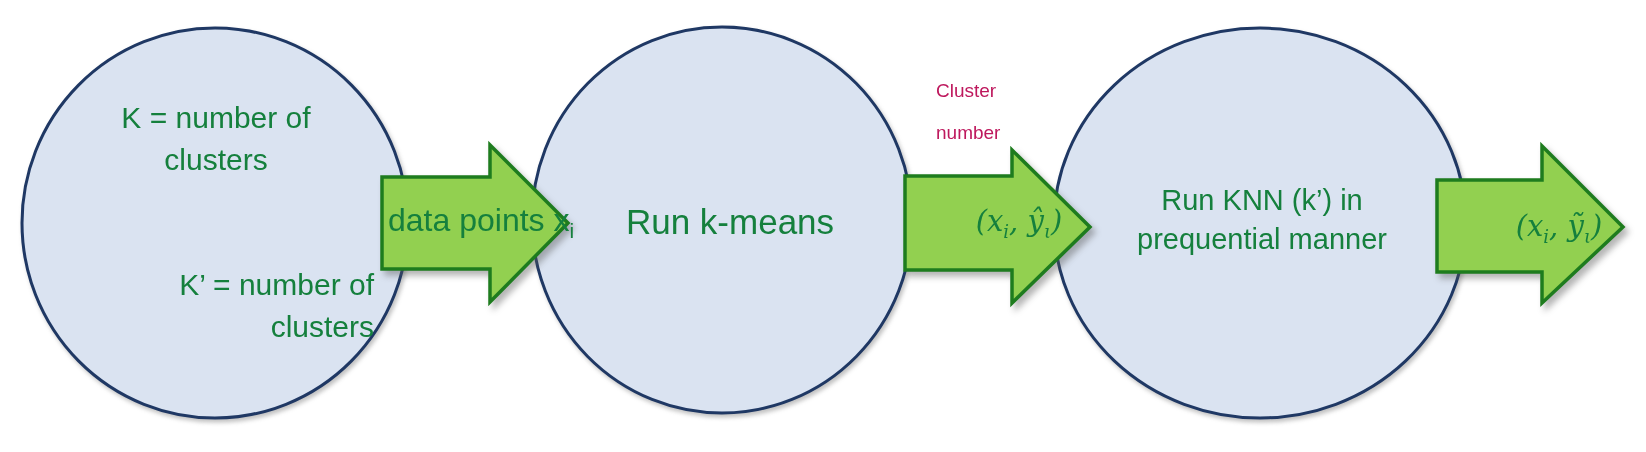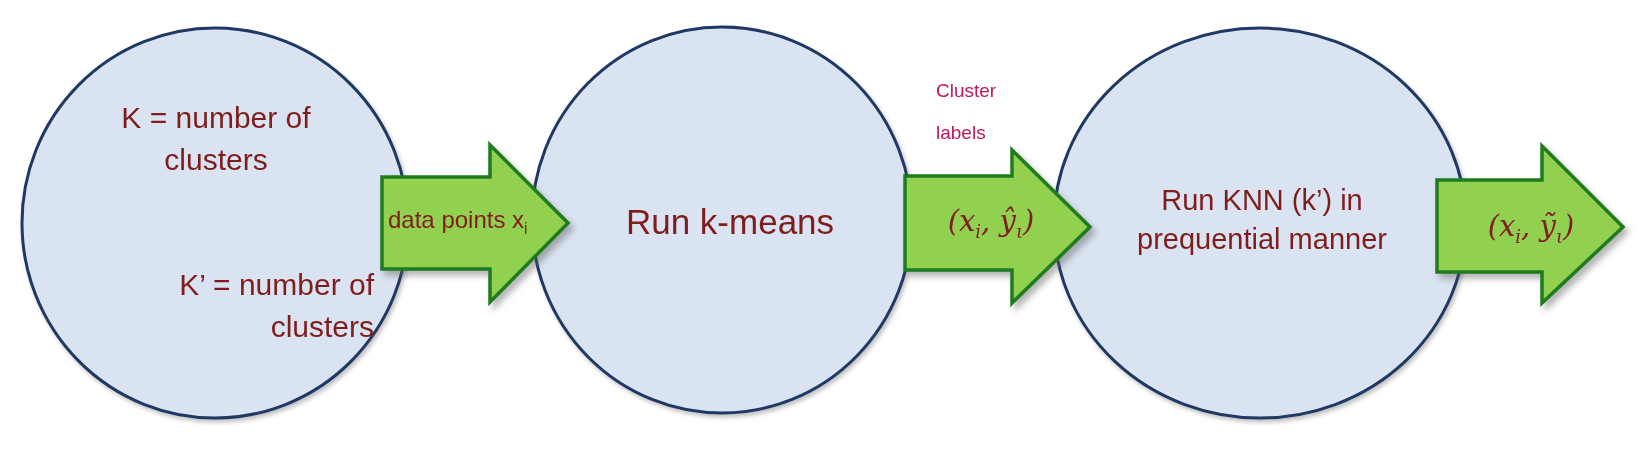--- a/index.html
+++ b/index.html
@@ -4,34 +4,34 @@
 <style>
   html,body { margin:0; padding:0; background:#ffffff; }
   .canvas {
     position:relative; width:1646px; height:452px; background:#ffffff;
     font-family:"Liberation Sans", sans-serif; overflow:hidden;
   }
   svg.shape-layer { position:absolute; left:0; top:0; width:1646px; height:452px; }
   .node-shape   { filter: drop-shadow(2px 3px 2px rgba(100,100,100,0.40)); }
   .arrow-shape  { filter: drop-shadow(4px 5px 3px rgba(90,90,90,0.45)); }
 
-  .txt { position:absolute; color:#7f1d1d; }
+  .txt { position:absolute; color:#15803d; }
   .line { display:block; }
 
   .node-label-a { left:58px;  top:97px;  width:316px; font-size:30px; line-height:42px; text-align:center; }
   .node-label-b { left:58px;  top:264px; width:316px; font-size:30px; line-height:42px; text-align:right; }
   .kmeans-label { left:575px; top:200px; width:310px; font-size:35px; line-height:44px; text-align:center; }
   .knn-label    { left:1080px;top:181px; width:364px; font-size:29px; line-height:39px; text-align:center; }
 
-  .datapoints-label { left:388px; top:207px; font-size:24px; line-height:26px; }
+  .datapoints-label { left:388px; top:207px; font-size:32px; line-height:26px; }
   .datapoints-label sub { font-size:0.65em; }
 
   .cluster-title { left:936px; top:70px; font-size:19px; line-height:42px; font-weight:normal; color:#be185d; }
 
-  .math-box { text-align:center; font-family:"DejaVu Serif", serif; font-style:italic; font-size:29px; line-height:40px; }
+  .math-box { text-align:center; font-family:"DejaVu Serif", serif; font-style:italic; font-size:29px; line-height:40px;padding-left:28px; }
   .math-box sub { font-size:0.62em; }
   .math2 { left:908px;  top:201px; width:166px; }
   .math3 { left:1448px; top:206px; width:166px; }
 </style>
 </head>
 <body>
 
 <div class="canvas">
 
   <svg class="shape-layer" viewBox="0 0 1646 452" xmlns="http://www.w3.org/2000/svg">
@@ -58,20 +58,20 @@
 
   <div class="txt knn-label">
     <span class="line">Run KNN (k’) in</span>
     <span class="line">prequential manner</span>
   </div>
 
   <div class="txt datapoints-label"><span>data points x</span><sub>i</sub></div>
 
   <div class="txt cluster-title">
     <span class="line">Cluster</span>
-    <span class="line">labels</span>
+    <span class="line">number</span>
   </div>
 
   <div class="txt math-box math2"><span>(</span><span>x</span><sub>i</sub><span>, </span><span>ŷ</span><sub>ι</sub><span>)</span></div>
 
   <div class="txt math-box math3"><span>(</span><span>x</span><sub>i</sub><span>, </span><span>ỹ</span><sub>ι</sub><span>)</span></div>
 
 </div>
 
 </body></html>

